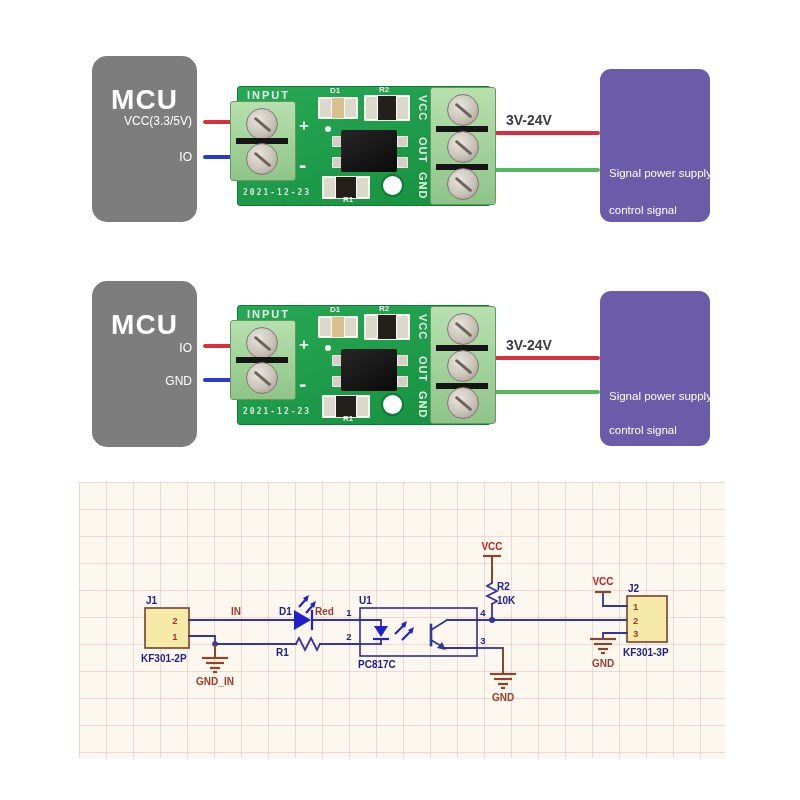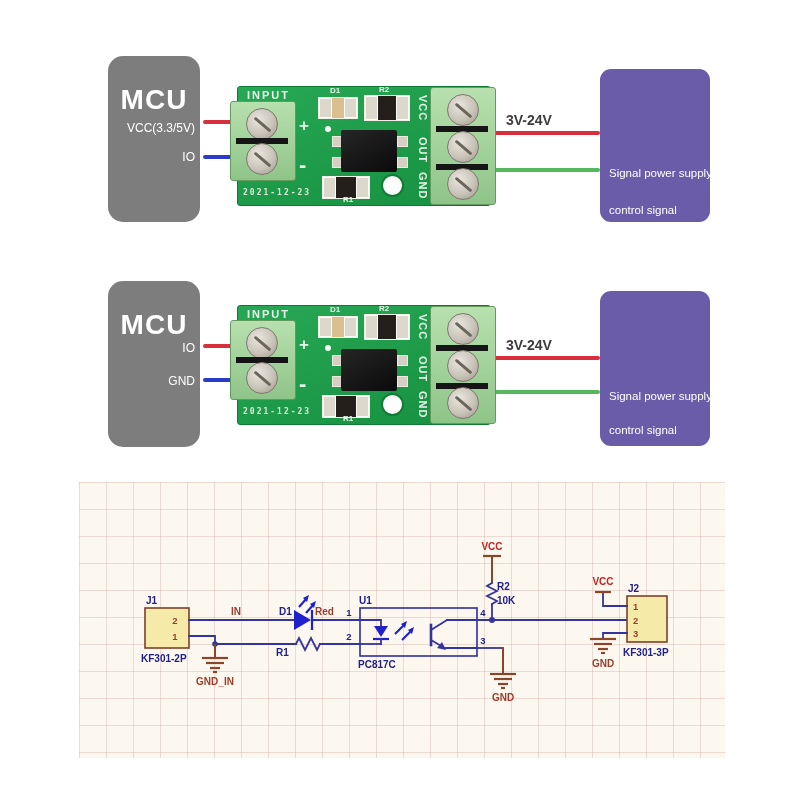--- a/index.html
+++ b/index.html
@@ -1,20 +1,20 @@
 <!DOCTYPE html>
 <html><head>
 <meta charset="utf-8">
 <style>
   html,body{margin:0;padding:0;background:#ffffff;}
   .page{position:relative;width:800px;height:800px;background:#fff;overflow:hidden;
         font-family:"Liberation Sans",sans-serif;}
 
   
-  .mcu{position:absolute;width:92px;height:166px;background:#7d7d7d;border-radius:15px;margin-left:16px;}
+  .mcu{position:absolute;width:105px;height:166px;background:#7d7d7d;border-radius:15px;}
   .mcu-title{position:absolute;top:28px;left:0;right:0;text-align:center;
              font-size:28px;font-weight:700;color:#ffffff;letter-spacing:1px;}
   .mcu-pin{position:absolute;right:5px;color:#ffffff;font-size:12px;white-space:nowrap;}
 
   
   .wire{position:absolute;height:4px;border-radius:2px;}
   .wire.red{background:#d92e3e;}
   .wire.blue{background:#2b3bc9;}
   .wire.green{background:#55b85f;}
   .wire-label{position:absolute;font-size:14px;font-weight:700;color:#3c3c3c;}
@@ -84,21 +84,21 @@
   .ledf{fill:#2020cc;} .leds{stroke:#2020cc;stroke-width:2.2;fill:none;}
   .dot{fill:#34349c;}
 </style>
 </head>
 <body>
 
 <div class="page">
 
   <div class="mcu" style="left:92px;top:56px;">
     <div class="mcu-title">MCU</div>
-    <div class="mcu-pin" style="top:65px;">VCC(3.3/5V)</div>
+    <div class="mcu-pin" style="top:58px;">VCC(3.3/5V)</div>
     <div class="mcu-pin" style="top:94px;">IO</div>
   </div>
   <div class="wire red" style="left:203px;top:120px;width:40px;"></div>
   <div class="wire blue" style="left:203px;top:155px;width:40px;"></div>
   <div class="wire red" style="left:488px;top:131px;width:112px;"></div>
   <div class="wire green" style="left:485px;top:168px;width:115px;"></div>
   <div class="wire-label" style="left:506px;top:112px;">3V-24V</div>
 
   <div class="module" style="left:233px;top:84px;">
     <div class="board"></div>

